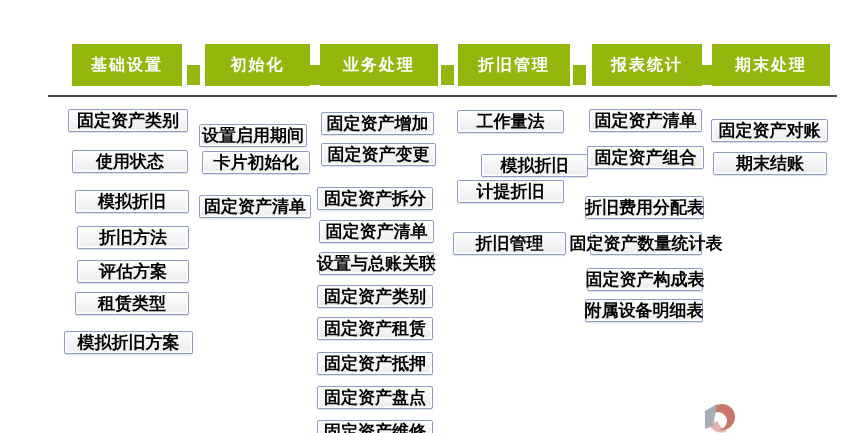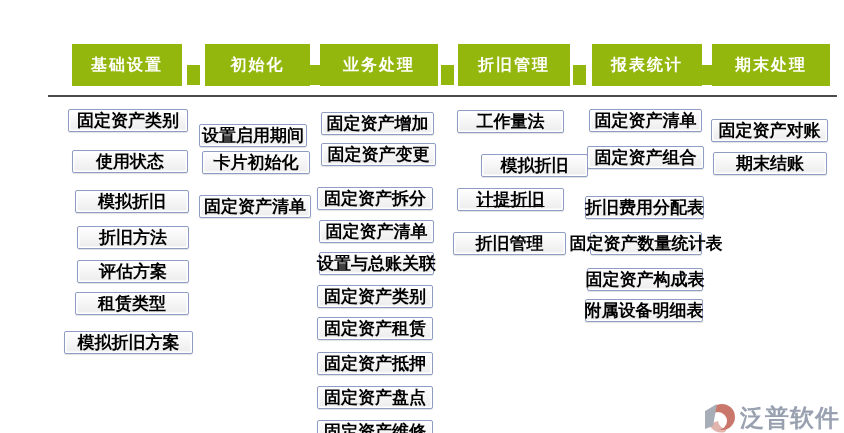--- a/index.html
+++ b/index.html
@@ -71,36 +71,35 @@
       <div class="btn" style="left: 317px; top: 163px; width: 114px;">固定资产拆分</div>
       <div class="btn" style="left: 319px; top: 196px; width: 113px;">固定资产清单</div>
       <div class="btn" style="left: 319px; top: 228px; width: 113px;">设置与总账关联</div>
       <div class="btn" style="left: 317px; top: 261px; width: 114px;">固定资产类别</div>
       <div class="btn" style="left: 317px; top: 293px; width: 114px;">固定资产租赁</div>
       <div class="btn" style="left: 317px; top: 328px; width: 114px;">固定资产抵押</div>
       <div class="btn" style="left: 317px; top: 362px; width: 114px;">固定资产盘点</div>
       <div class="btn" style="left: 317px; top: 396px; width: 114px;">固定资产维修</div>
       <div class="btn" style="left: 457px; top: 86px; width: 105px;">工作量法</div>
       <div class="btn" style="left: 481px; top: 130px; width: 105px;">模拟折旧</div>
-      <div class="btn" style="left: 457px; top: 164px; width: 105px; text-decoration: underline;">计提折旧</div>
+      <div class="btn" style="left: 457px; top: 156px; width: 105px;">计提折旧</div>
       <div class="btn" style="left: 453px; top: 208px; width: 111px;">折旧管理</div>
       <div class="btn" style="left: 589px; top: 85px; width: 111px;">固定资产清单</div>
       <div class="btn" style="left: 587px; top: 122px; width: 115px;">固定资产组合</div>
       <div class="btn" style="left: 585px; top: 172px; width: 117px;">折旧费用分配表</div>
       <div class="btn" style="left: 590px; top: 208px; width: 110px;">固定资产数量统计表</div>
       <div class="btn" style="left: 587px; top: 244px; width: 114px;">固定资产构成表</div>
       <div class="btn" style="left: 585px; top: 275px; width: 116px;">附属设备明细表</div>
       <div class="btn" style="left: 711px; top: 95px; width: 115px;">固定资产对账</div>
       <div class="btn" style="left: 713px; top: 128px; width: 112px;">期末结账</div>
     </div>
 
   <div class="watermark">
     <svg class="wm-icon" width="36" height="34" viewBox="0 0 36 34">
       <circle cx="20" cy="15" r="13" fill="#c9766b"></circle>
       <circle cx="16" cy="19" r="9" fill="#ffffff"></circle>
       <path d="M16,19 a9,9 0 0 0 9,8 l-2,3 a13,13 0 0 1 -16,-8 z" fill="#c9766b" opacity="0.55"></path>
       <polygon points="3,9 15,2 11,24 3,27" fill="#a8aeb8"></polygon>
     </svg>
-    <div class="brand">泛普软件</div>
     <div class="url"><span>www.fanpusoft.com</span></div>
   </div>
 
 </div>
 
 </body></html>

